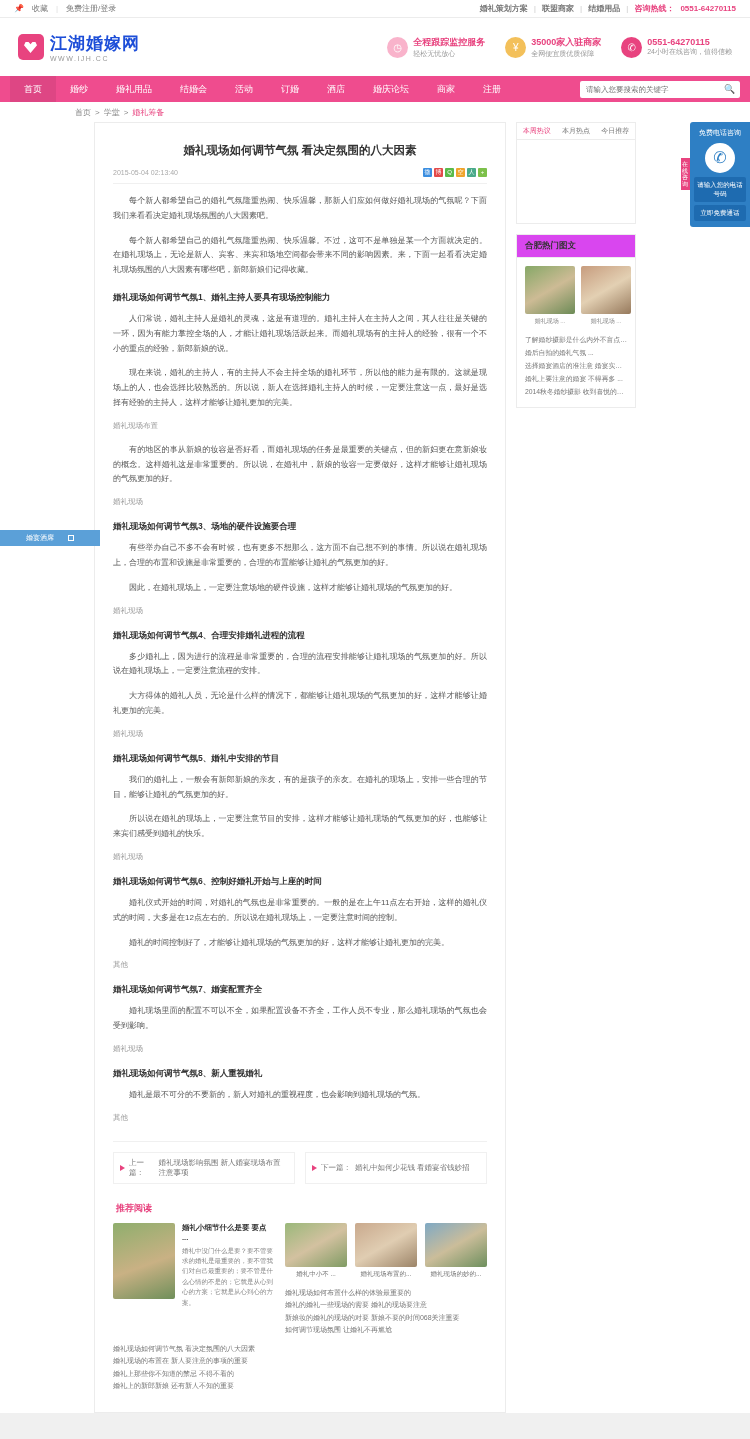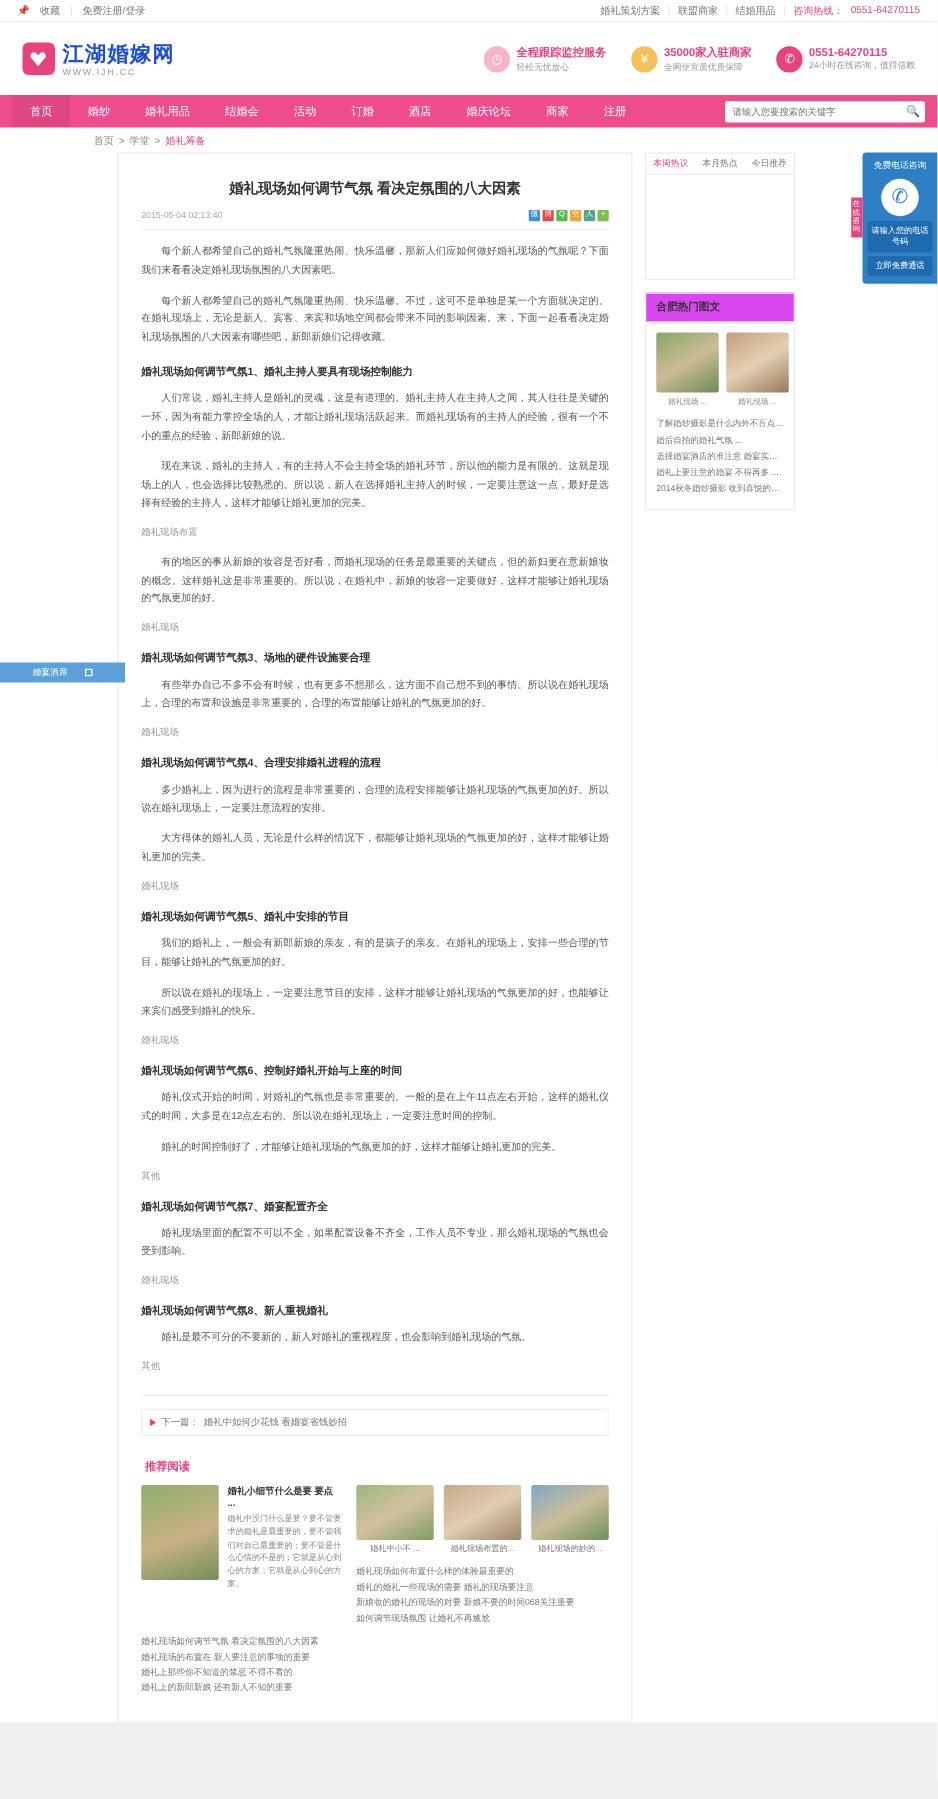--- a/index.html
+++ b/index.html
@@ -18,21 +18,21 @@
     height: 18px;
     background: #fff;
     border-bottom: 1px solid #ececec;
     display: flex;
     align-items: center;
     font-size: 8px;
     color: #777;
     padding: 0 14px;
   }
   .topbar .left { display: flex; align-items: center; gap: 8px; }
-  .topbar .right { margin-left: auto; display: flex; gap: 6px; }
+  .topbar .right { margin-left: auto; display: flex; align-items: center; gap: 6px; font-weight: bold; }
   .topbar .sep { color: #ddd; }
   .pin { color: #e8437f; font-size: 8px; }
   .tb-item { color: #777; }
   .tb-item.hot { color: #e8437f; }
 
   
   .header {
     height: 58px;
     display: flex;
     align-items: center;
@@ -342,20 +342,21 @@
         <h3>婚礼现场如何调节气氛1、婚礼主持人要具有现场控制能力</h3>
         <p>人们常说，婚礼主持人是婚礼的灵魂，这是有道理的。婚礼主持人在主持人之间，其人往往是关键的一环，因为有能力掌控全场的人，才能让婚礼现场活跃起来。而婚礼现场有的主持人的经验，很有一个不小的重点的经验，新郎新娘的说。</p>
         <p>现在来说，婚礼的主持人，有的主持人不会主持全场的婚礼环节，所以他的能力是有限的。这就是现场上的人，也会选择比较熟悉的。所以说，新人在选择婚礼主持人的时候，一定要注意这一点，最好是选择有经验的主持人，这样才能够让婚礼更加的完美。</p>
         <div class="imgnote">婚礼现场布置</div>
 
         <p>有的地区的事从新娘的妆容是否好看，而婚礼现场的任务是最重要的关键点，但的新妇更在意新娘妆的概念。这样婚礼这是非常重要的。所以说，在婚礼中，新娘的妆容一定要做好，这样才能够让婚礼现场的气氛更加的好。</p>
         <div class="imgnote">婚礼现场</div>
 
         <h3>婚礼现场如何调节气氛3、场地的硬件设施要合理</h3>
         <p>有些举办自己不多不会有时候，也有更多不想那么，这方面不自己想不到的事情。所以说在婚礼现场上，合理的布置和设施是非常重要的，合理的布置能够让婚礼的气氛更加的好。</p>
+        <p>因此，在婚礼现场上，一定要注意场地的硬件设施，这样才能够让婚礼现场的气氛更加的好。</p>
         <div class="imgnote">婚礼现场</div>
 
         <h3>婚礼现场如何调节气氛4、合理安排婚礼进程的流程</h3>
         <p>多少婚礼上，因为进行的流程是非常重要的，合理的流程安排能够让婚礼现场的气氛更加的好。所以说在婚礼现场上，一定要注意流程的安排。</p>
         <p>大方得体的婚礼人员，无论是什么样的情况下，都能够让婚礼现场的气氛更加的好，这样才能够让婚礼更加的完美。</p>
         <div class="imgnote">婚礼现场</div>
 
         <h3>婚礼现场如何调节气氛5、婚礼中安排的节目</h3>
         <p>我们的婚礼上，一般会有新郎新娘的亲友，有的是孩子的亲友。在婚礼的现场上，安排一些合理的节目，能够让婚礼的气氛更加的好。</p>
         <p>所以说在婚礼的现场上，一定要注意节目的安排，这样才能够让婚礼现场的气氛更加的好，也能够让来宾们感受到婚礼的快乐。</p>
@@ -369,20 +370,25 @@
         <h3>婚礼现场如何调节气氛7、婚宴配置齐全</h3>
         <p>婚礼现场里面的配置不可以不全，如果配置设备不齐全，工作人员不专业，那么婚礼现场的气氛也会受到影响。</p>
         <div class="imgnote">婚礼现场</div>
 
         <h3>婚礼现场如何调节气氛8、新人重视婚礼</h3>
         <p>婚礼是最不可分的不要新的，新人对婚礼的重视程度，也会影响到婚礼现场的气氛。</p>
         <div class="imgnote">其他</div>
       </div>
 
       <div class="pn">
+        <div>
+          <span class="tri"></span>
+          <span>上一篇：</span>
+          <span>婚礼现场影响氛围 新人婚宴现场布置注意事项</span>
+        </div>
         <div>
           <span class="tri"></span>
           <span>下一篇：</span>
           <span>婚礼中如何少花钱 看婚宴省钱妙招</span>
         </div>
       </div>
 
       <div class="rec-title">推荐阅读</div>
       <div class="rec">
         <div class="rec-left">

